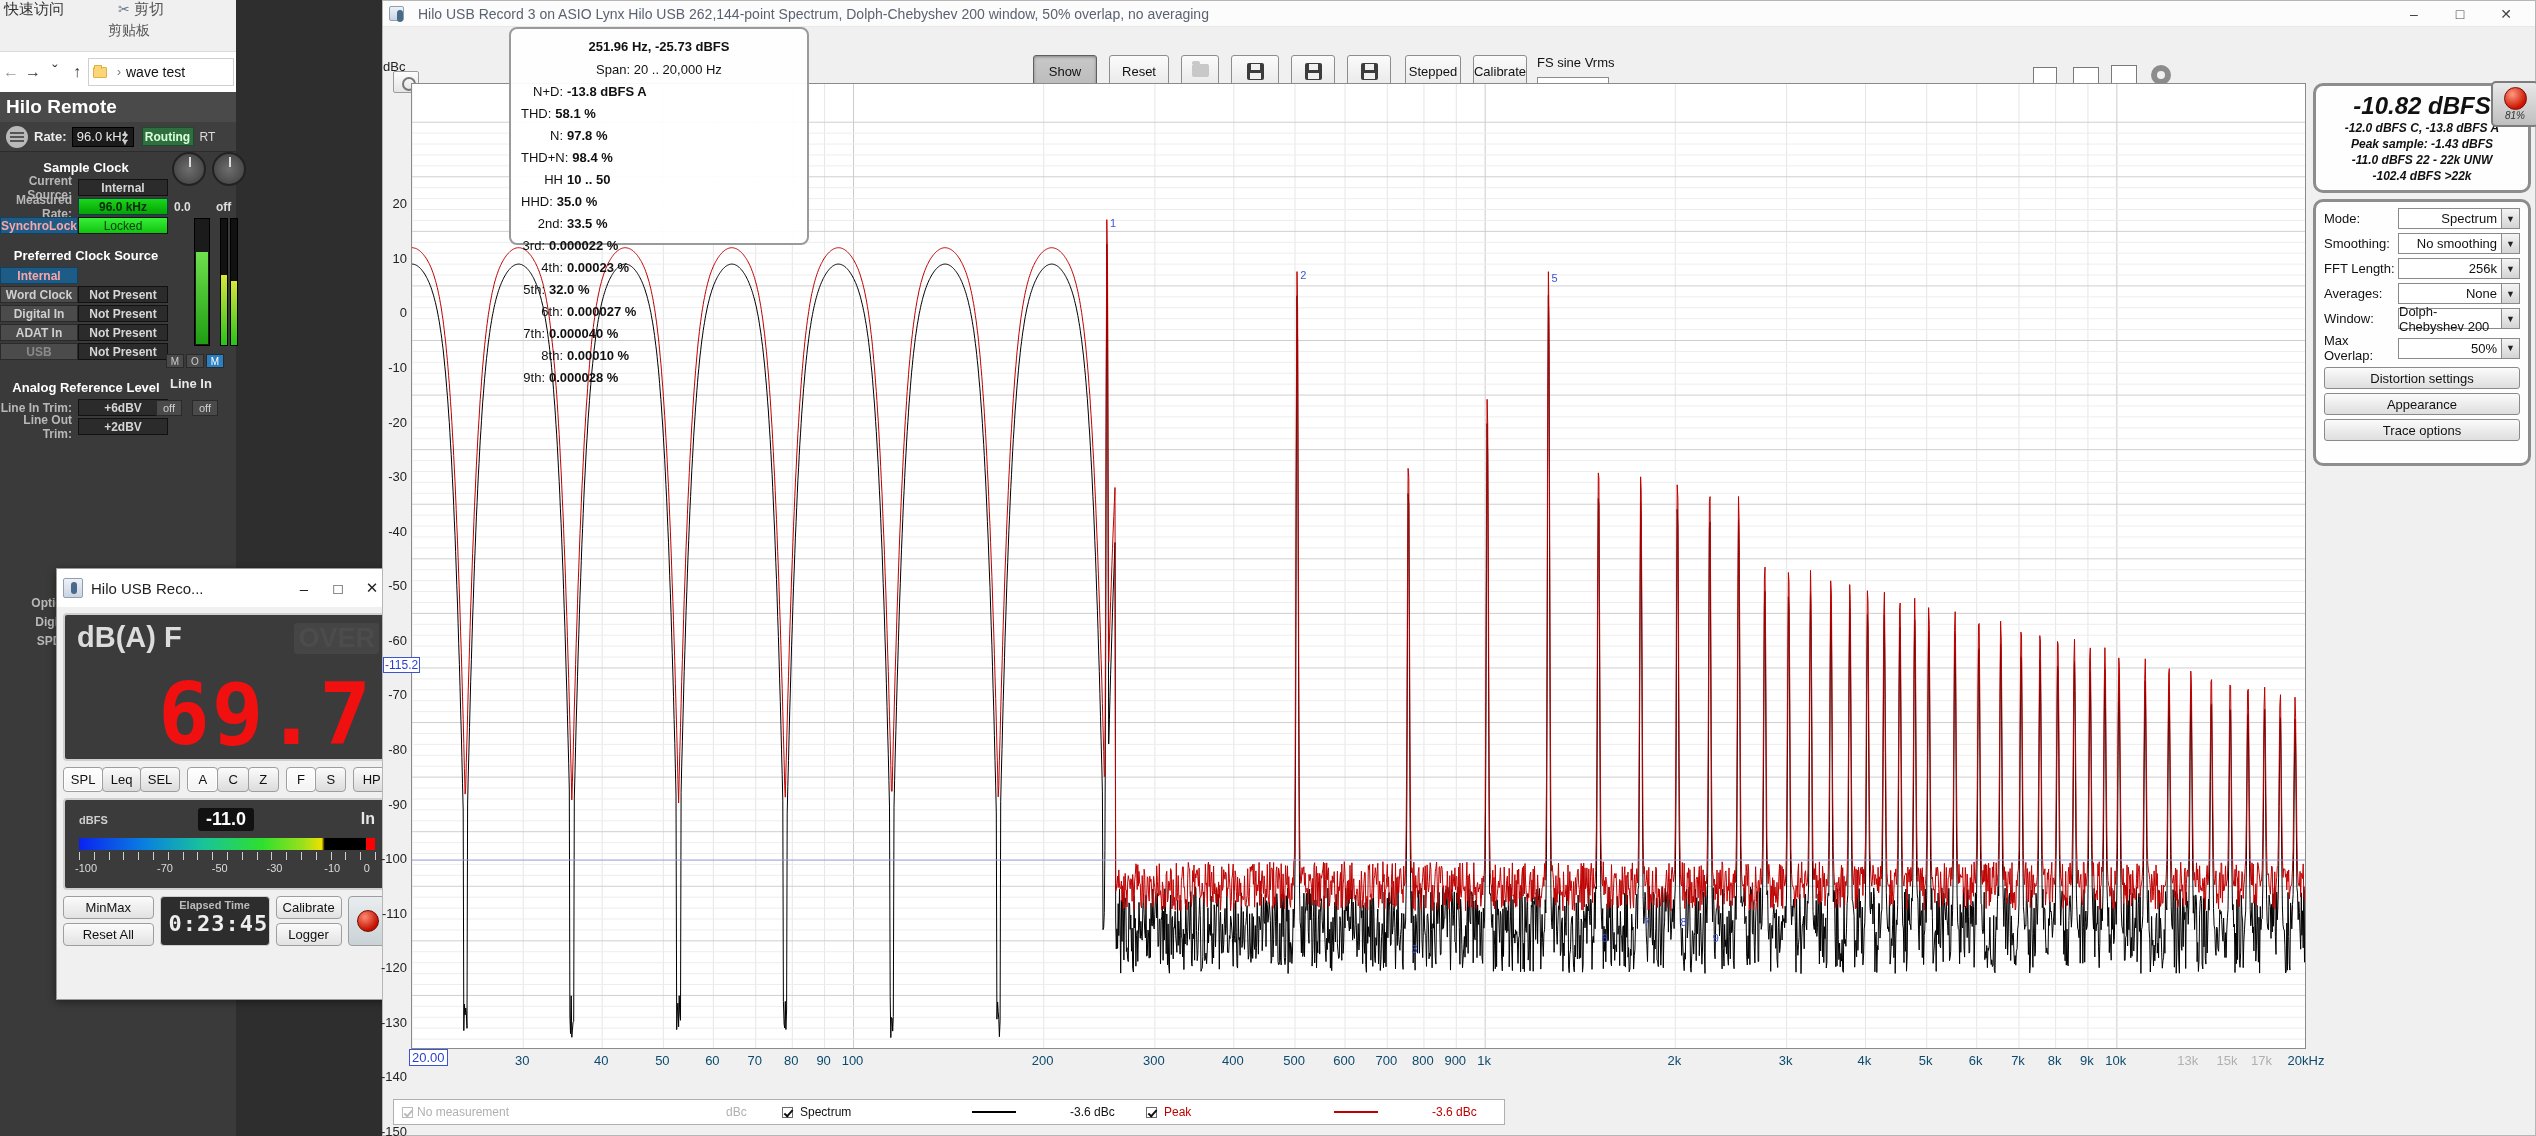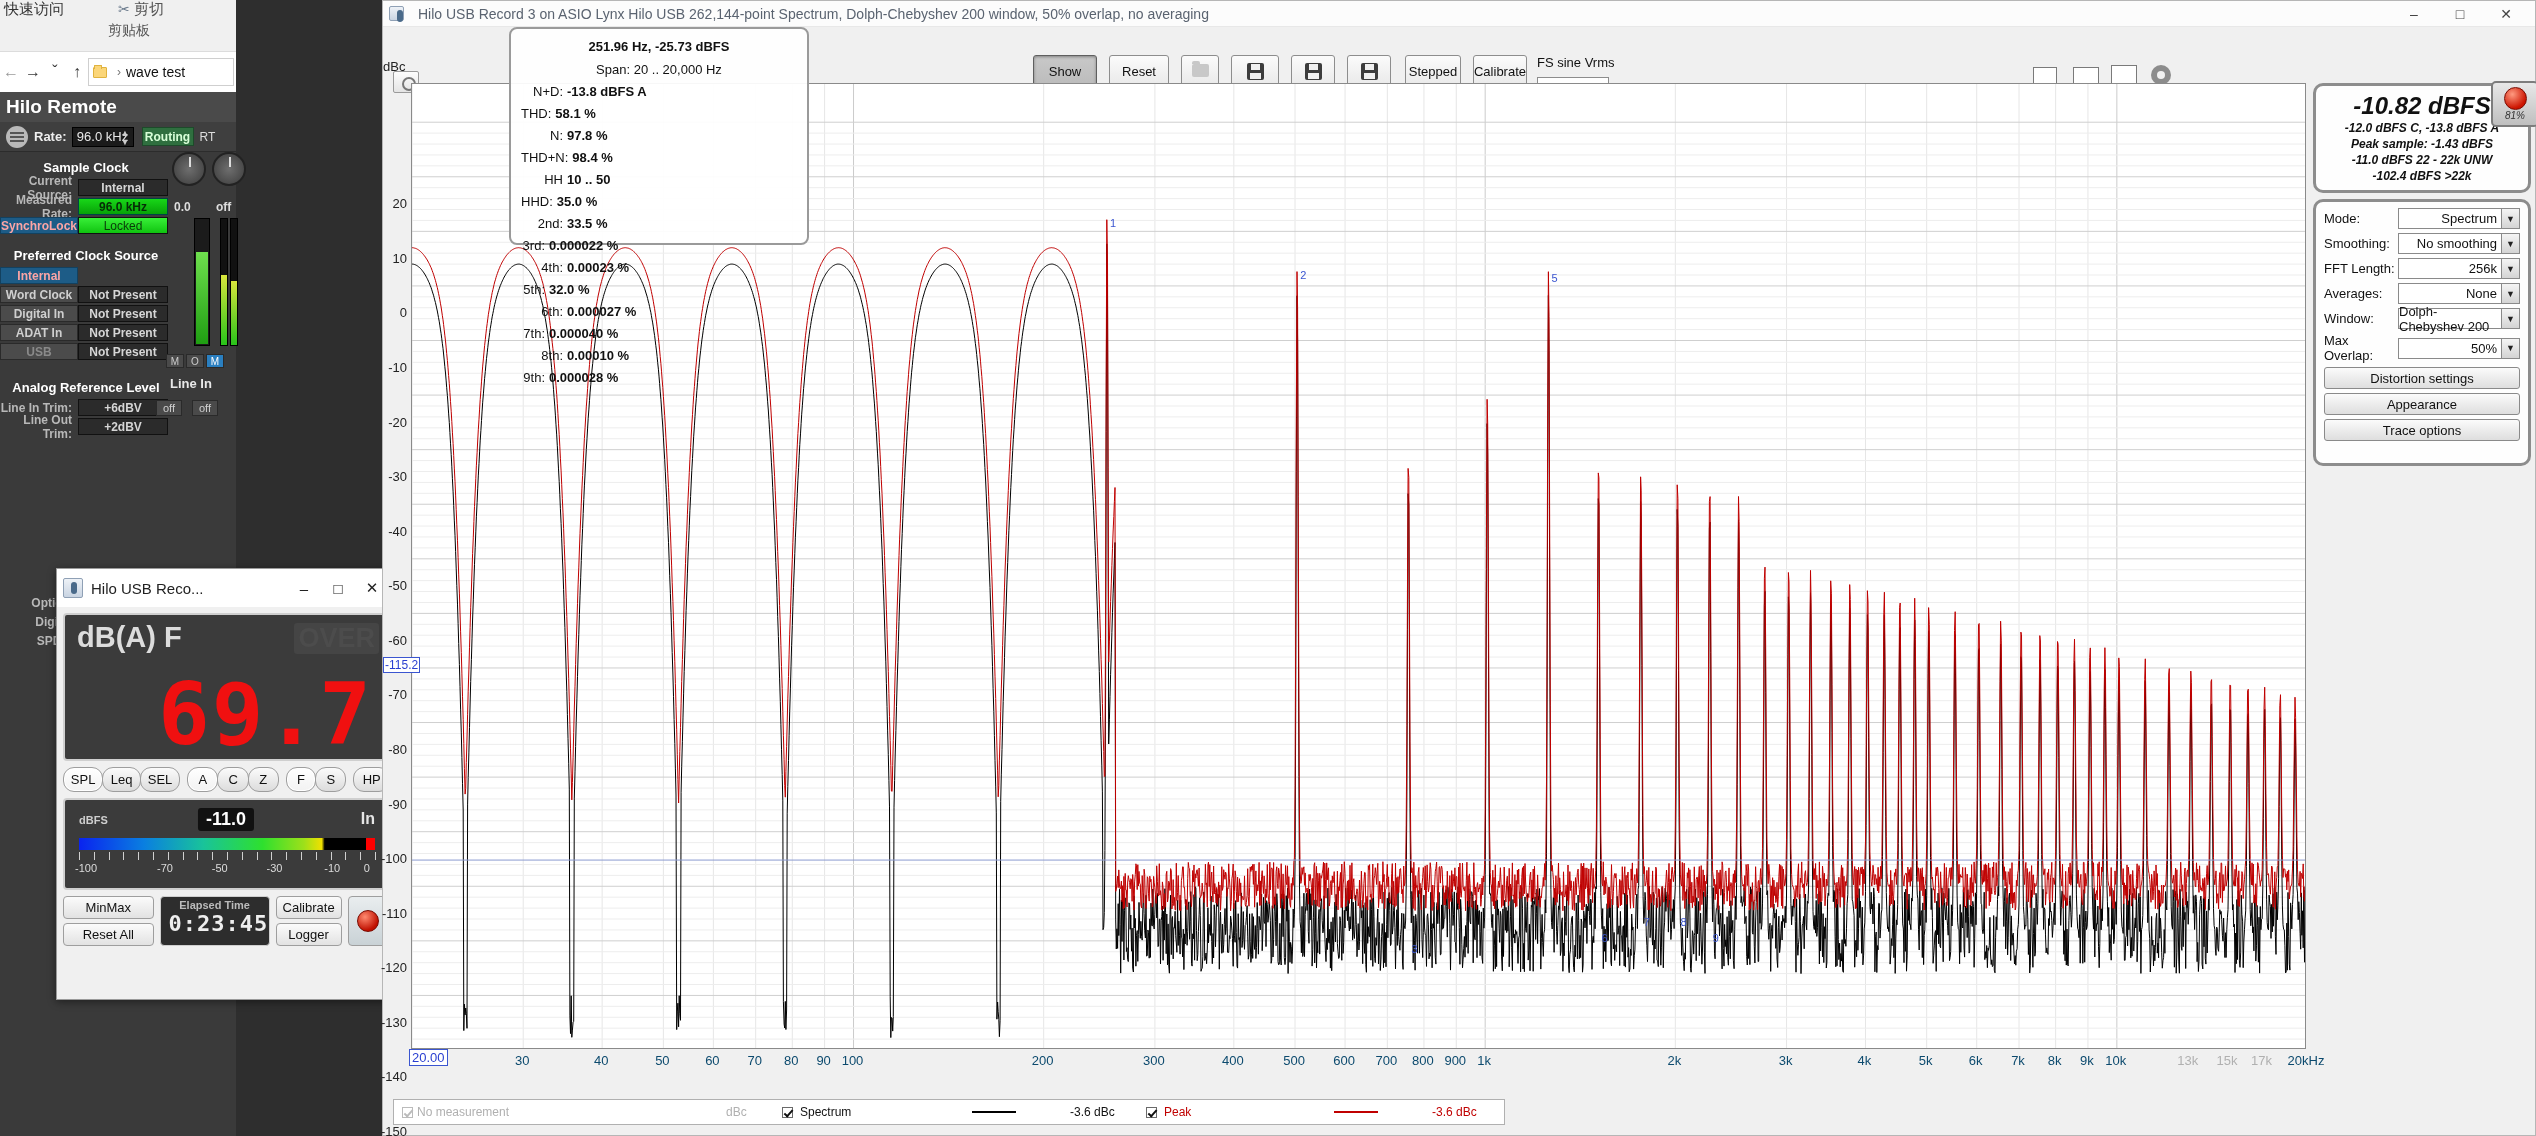--- a/index.html
+++ b/index.html
@@ -78,21 +78,21 @@
   .spl-title{font-size:15px;color:#222;flex:1;white-space:nowrap;overflow:hidden;}
   .wbtn{width:34px;height:30px;display:flex;align-items:center;justify-content:center;font-size:15px;color:#222;}
   .spl-body{padding:6px;}
   .lcd{background:#3b3b3b;border:2px solid #cfcfcf;border-radius:4px;height:148px;position:relative;}
   .lcd-unit{position:absolute;left:12px;top:6px;font-size:29px;font-weight:bold;color:#dcdcdc;}
   .lcd-over{position:absolute;right:8px;top:8px;font-size:27px;font-weight:bold;color:#4c4c4c;background:#454545;
             padding:0 4px;border-radius:3px;}
   .lcd-num{position:absolute;right:14px;bottom:2px;font-size:86px;line-height:86px;font-weight:bold;color:#f01010;
            font-family:"DejaVu Sans Mono", monospace; letter-spacing:2px;}
   .segrow{display:flex;margin-top:6px;align-items:flex-start;}
-  .segbtn{min-width:24px;height:25px;background:linear-gradient(#fbfbfb,#dcdcdc);border:1px solid #9e9e9e;border-radius:11px;
+  .segbtn{min-width:24px;height:25px;background:linear-gradient(#fbfbfb,#dcdcdc);border:1px solid #9e9e9e;border-radius:4px;
           font-size:13px;color:#111;display:flex;align-items:center;justify-content:center;padding:0 12px;margin-right:-1px;}
   .segbtn.sel{background:linear-gradient(#ffffff,#f2f2f2);box-shadow:inset 0 0 0 1px #fff;}
   .seggap{width:14px;}
   .meterpanel{margin-top:6px;background:#3b3b3b;border:2px solid #cfcfcf;border-radius:4px;height:92px;position:relative;padding:6px 10px;}
   .mp-dbfs{position:absolute;left:14px;top:14px;font-size:11px;font-weight:bold;color:#cfcfcf;}
   .mp-in{position:absolute;right:12px;top:10px;font-size:16px;font-weight:bold;color:#e6e6e6;}
   .mp-val{position:absolute;left:50%;transform:translateX(-50%);top:8px;background:#111;color:#fff;font-size:18px;font-weight:bold;
           padding:1px 8px;border-radius:3px;}
   .mp-bar{position:absolute;left:14px;right:12px;top:38px;height:12px;background:#000;
           background:linear-gradient(90deg,#0a23ef 0%,#0a7fe0 22%,#19c39a 42%,#2ee02e 62%,#9de01a 76%,#f0e000 82%,#000 83%,#000 97%,#f00 97%,#f00 100%);}

